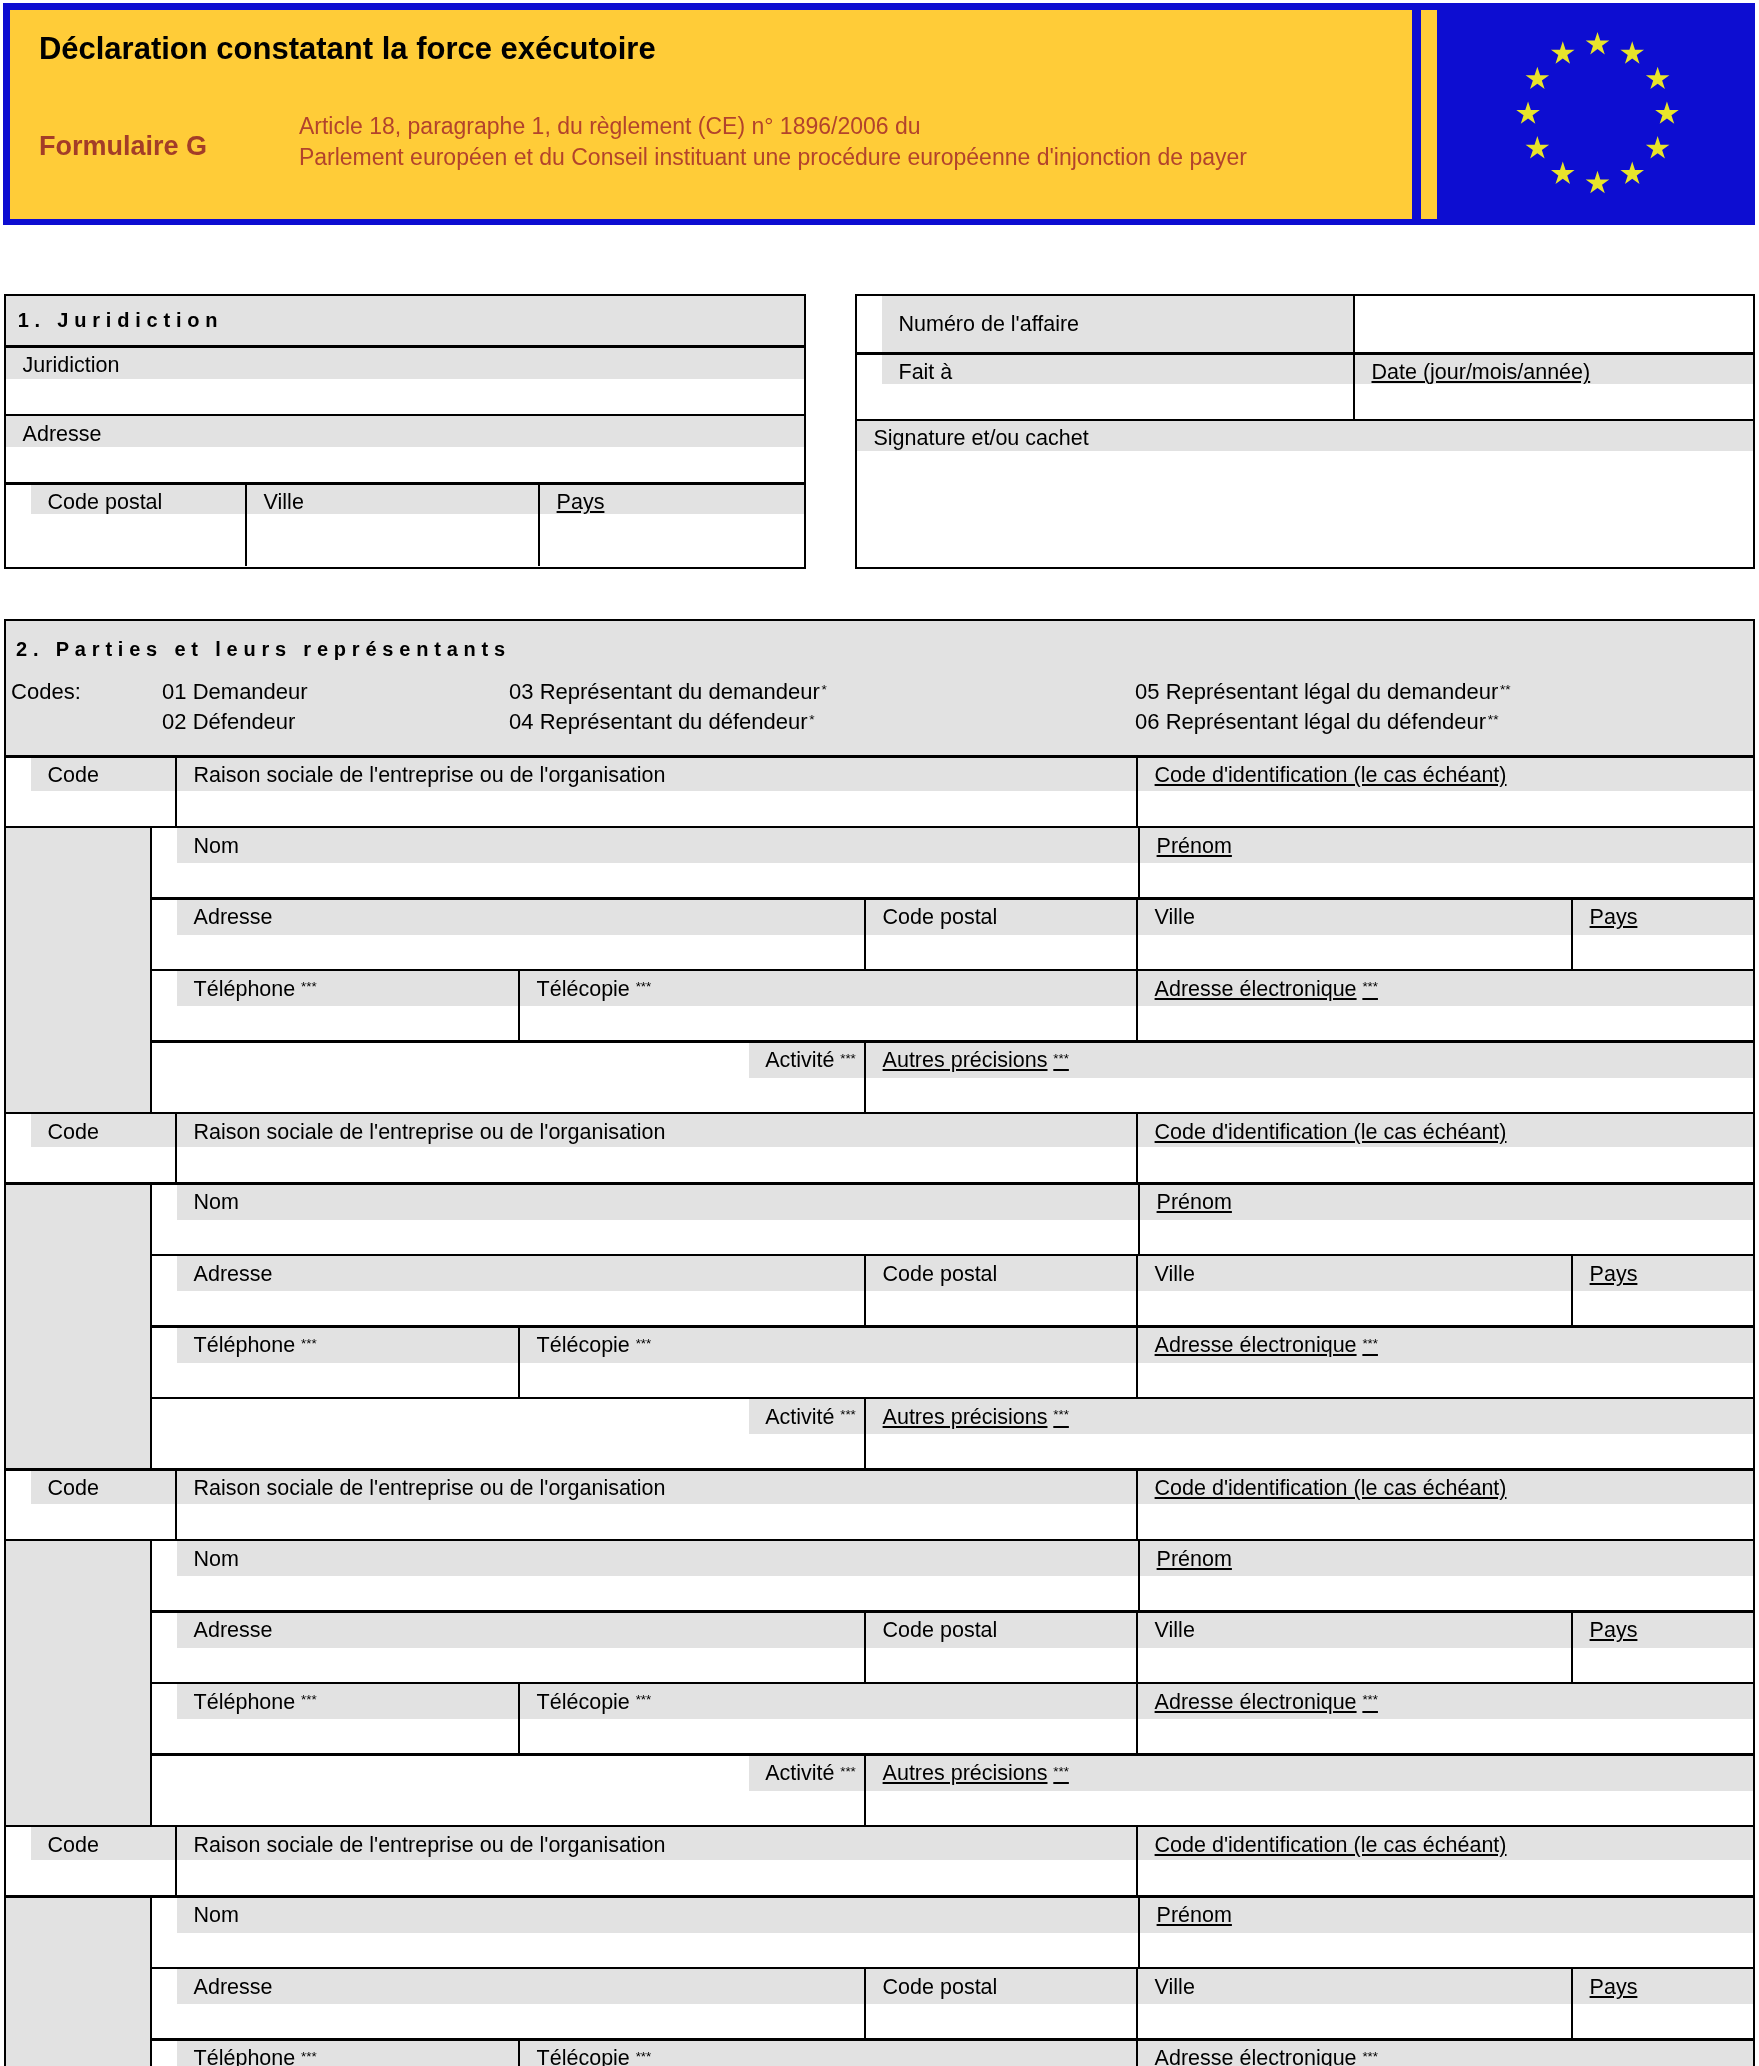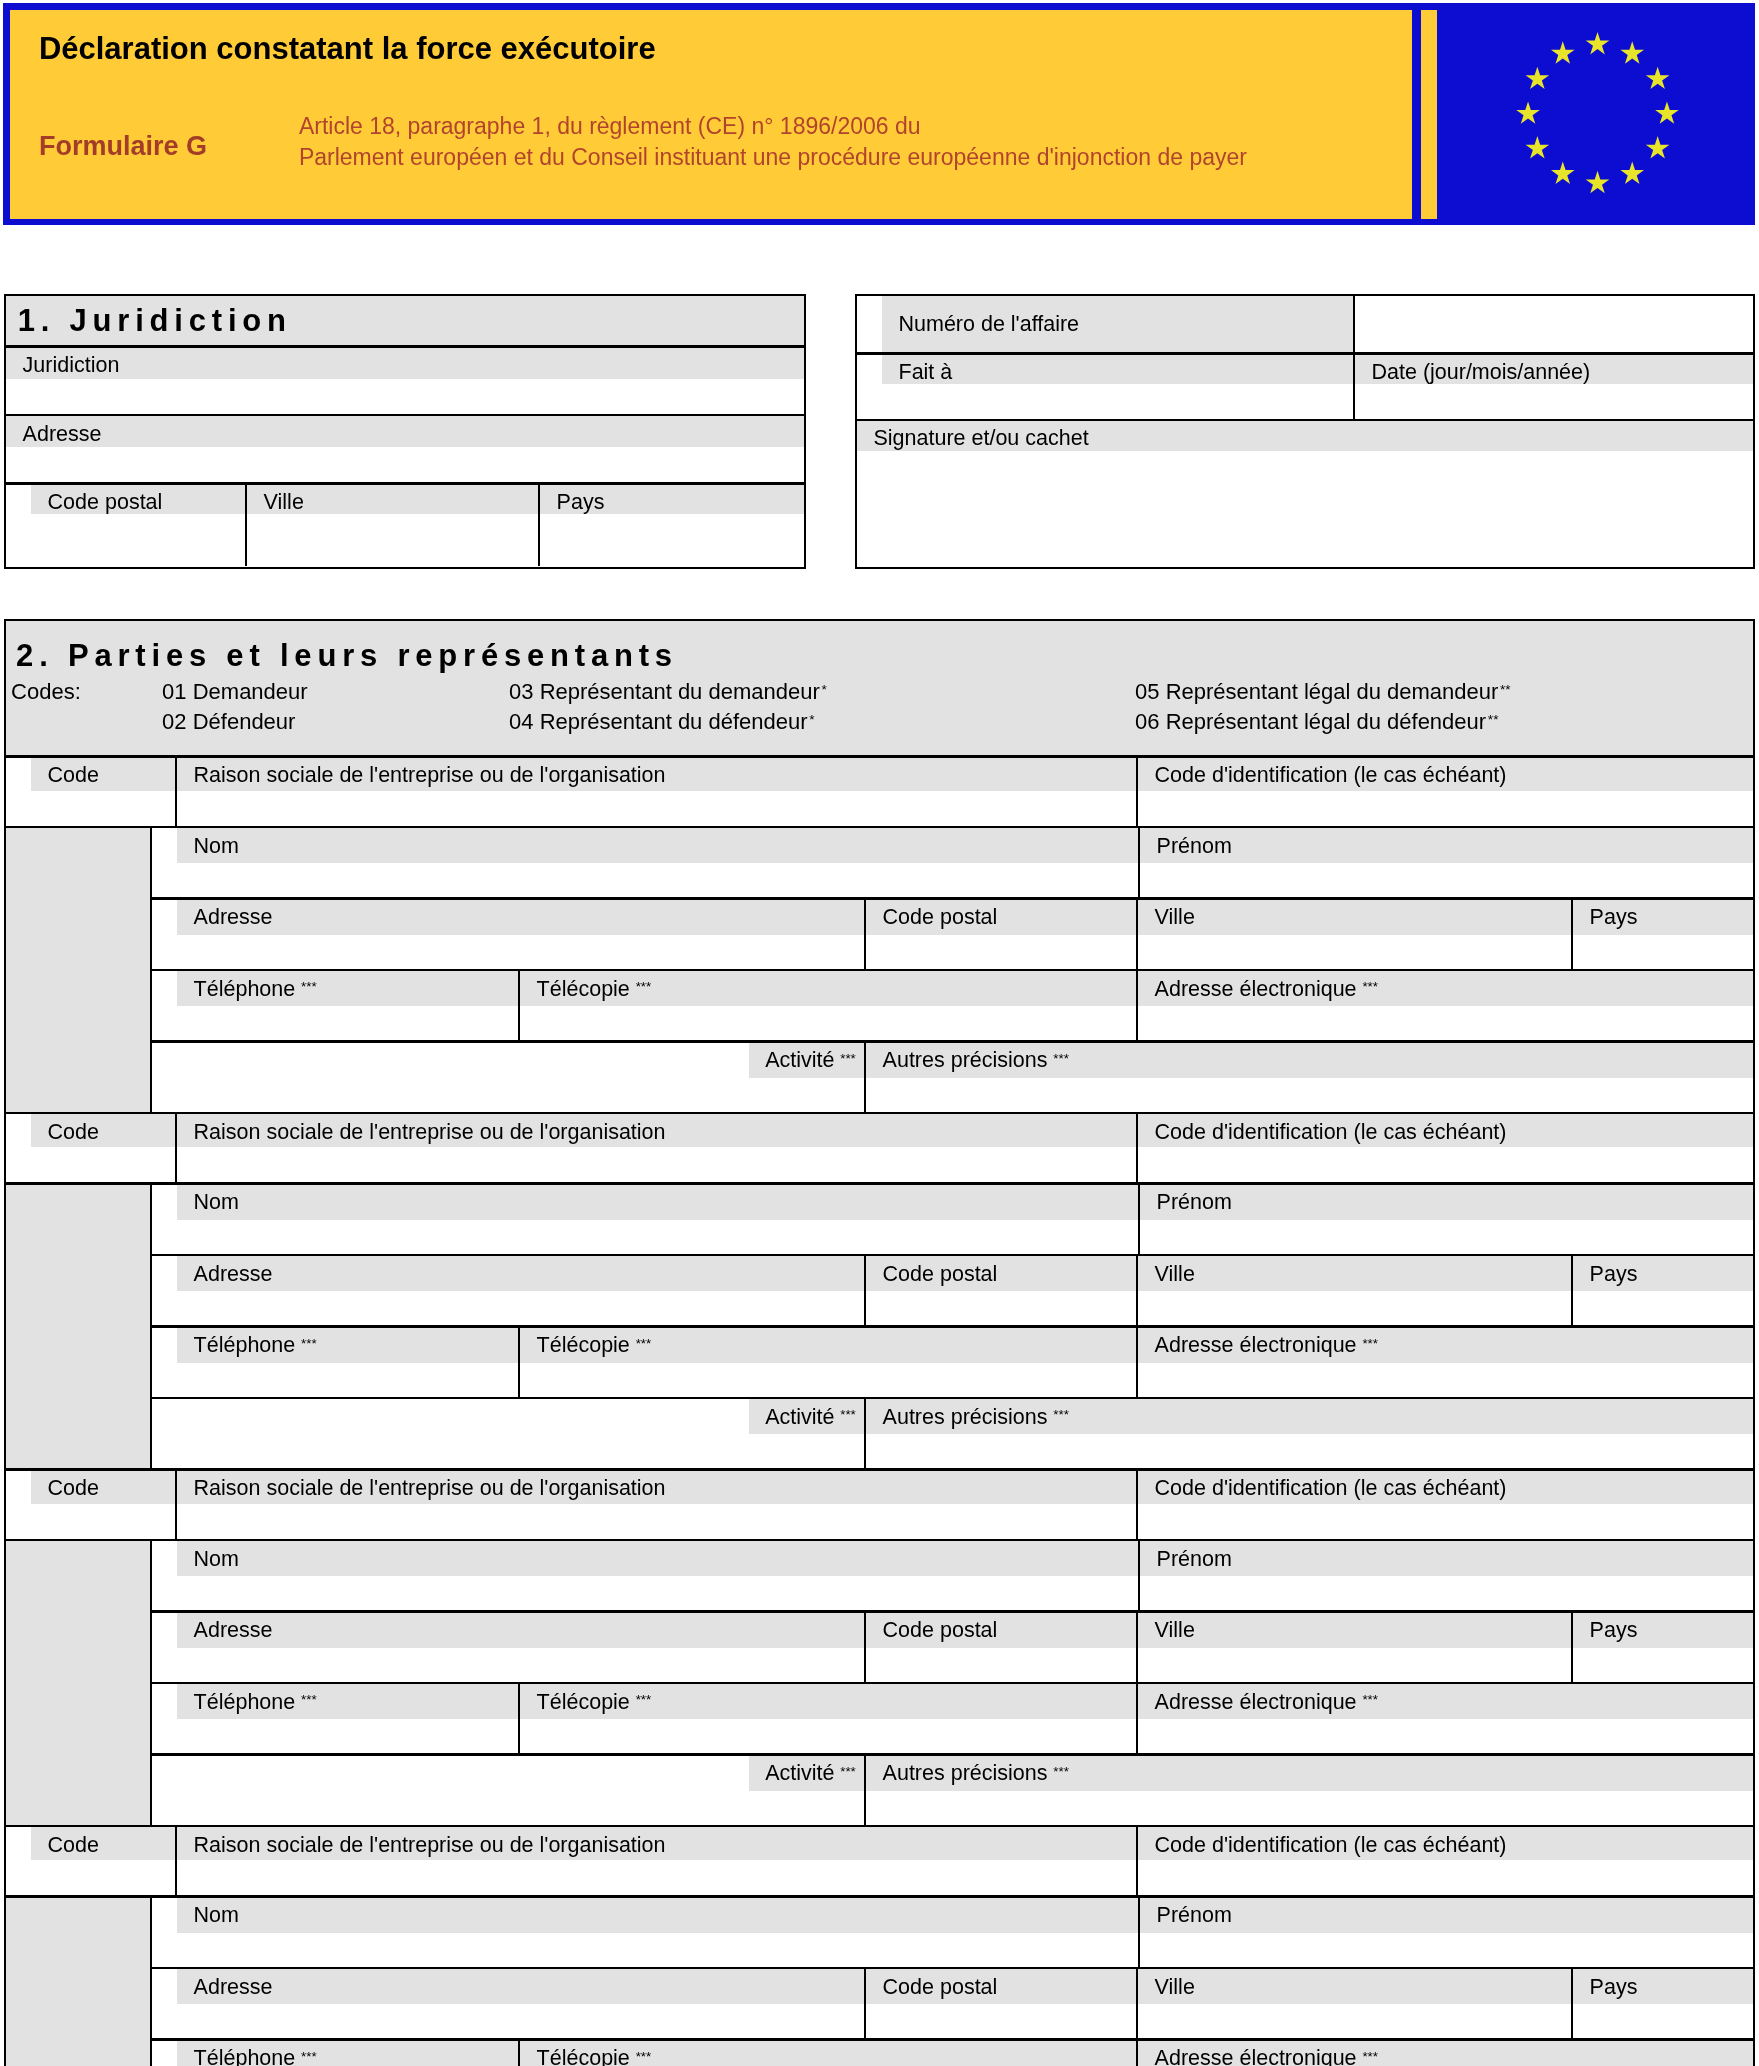--- a/index.html
+++ b/index.html
@@ -22,25 +22,25 @@
   .flag { position: absolute; left: 1437px; top: 0; width: 315px; height: 222px; }
 
   
   .frame { position: absolute; border: 2.5px solid #000; background: #fff; }
   .hb { height: 2.5px; background: #000; }
   .cols { display: flex; padding-left: 25px; }
   .vl { border-left: 2.1px solid #000; }
   .cell { display: flex; flex-direction: column; }
   .cell .inp { flex: 1; background: #fff; }
   .band { background: var(--label-gray); font-size: 21.5px; padding: 5.8px 8.3px 0 16.5px; white-space: nowrap; overflow: hidden; }
-  .grow { flex: 1; }
+  .grow { flex: 1; text-decoration: underline; }
   sup { font-size: 62%; vertical-align: 32%; }
   .band sup { margin-left: 5.8px; }
 
-  .sec-title { font-weight: bold; font-size: 31px; letter-spacing: 5.8px; white-space: nowrap; }
+  .sec-title { font-weight: bold; font-size: 20px; letter-spacing: 5.8px; white-space: nowrap; }
 
   
   .sec1 { left: 4.1px; top: 294px; width: 802px; height: 275px; }
   .s1-header { height: 49px; background: var(--label-gray); line-height: 49px; padding-left: 11.6px; }
   .h-s1row { height: 66px; }
   .band-s1 { height: 31px; }
   .h-s1bot { height: 81px; }
   .band-s1b { height: 29px; }
   .w-s1cp { width: 214px; }
   .w-s1ville { width: 293px; }

